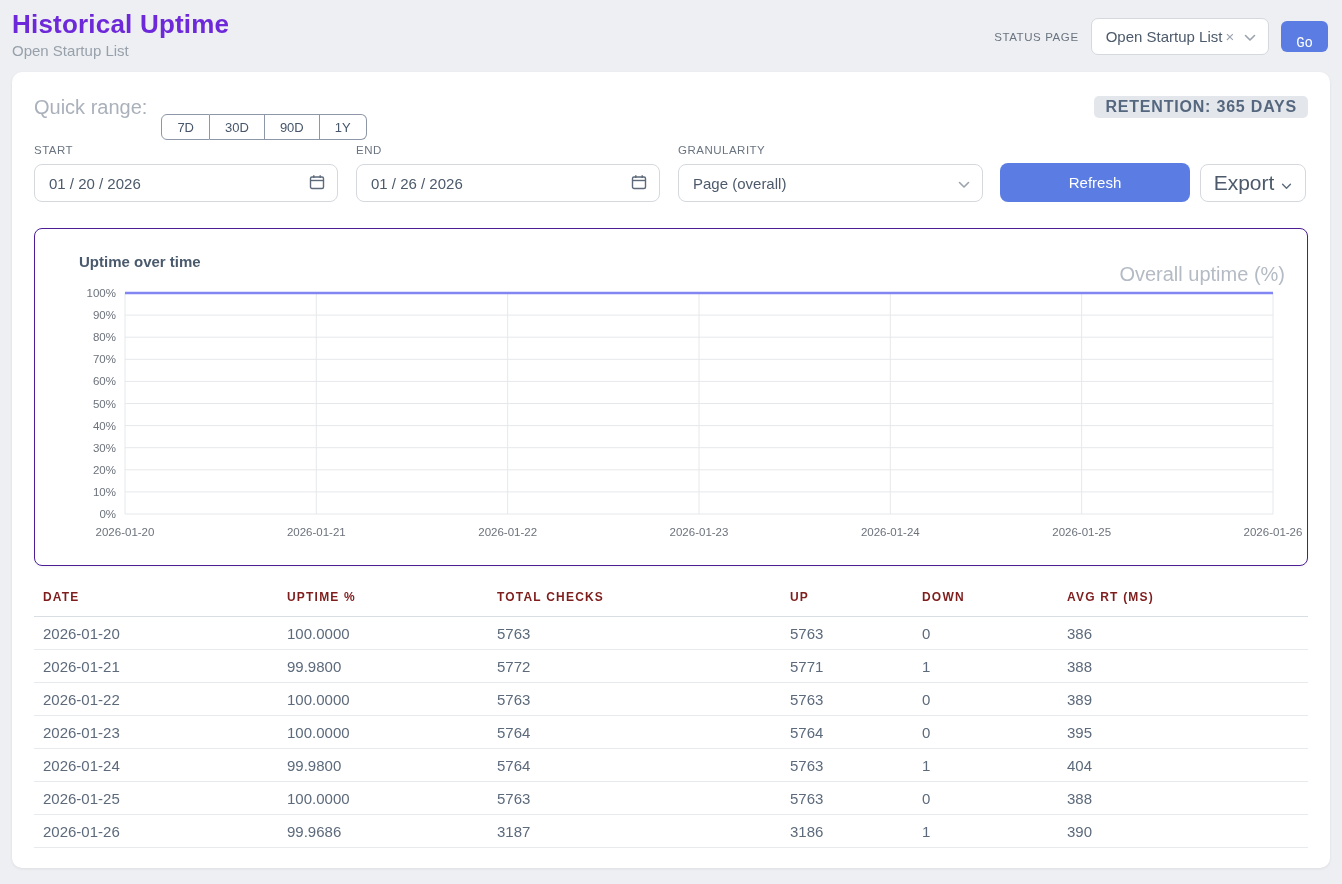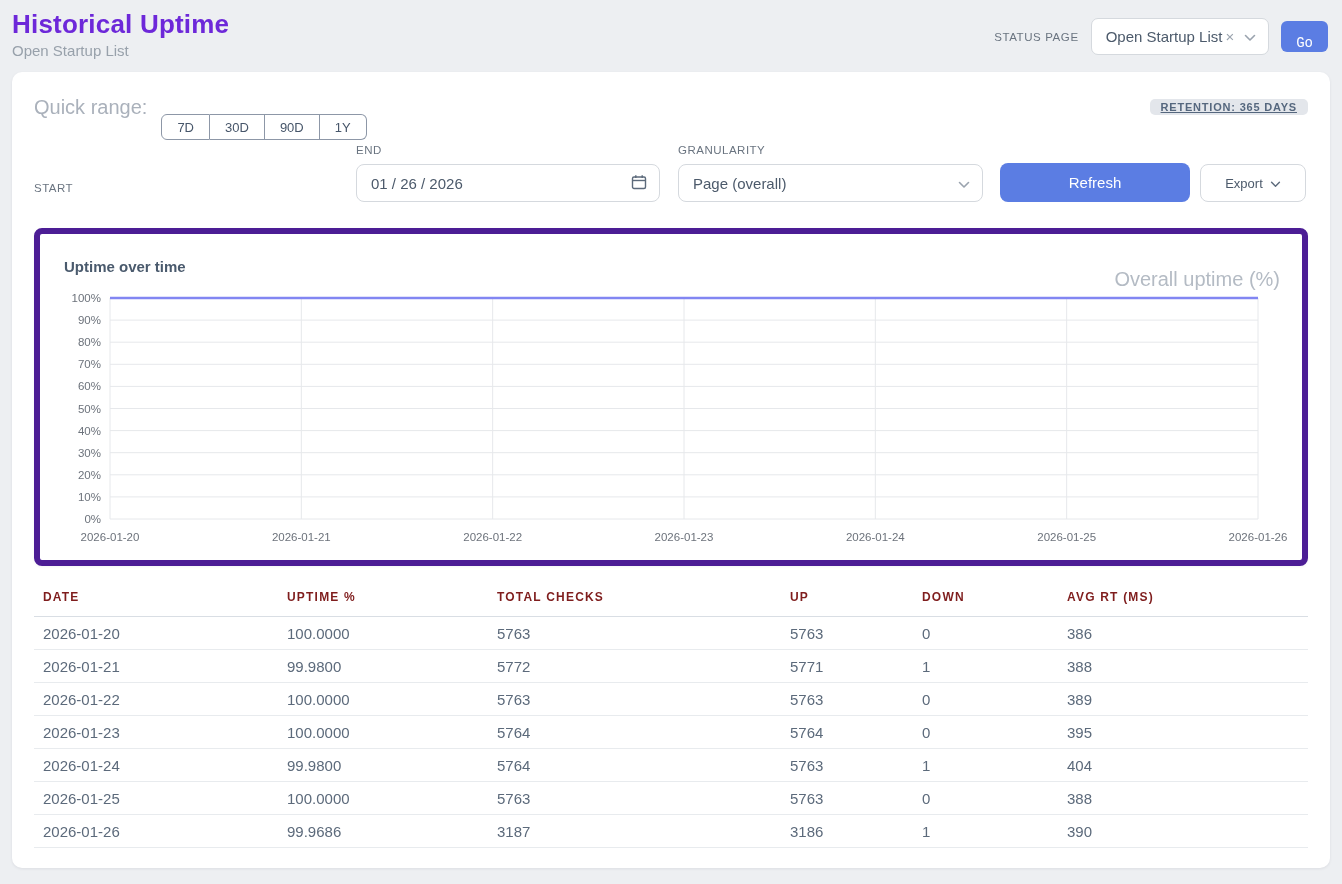--- a/index.html
+++ b/index.html
@@ -46,22 +46,22 @@
   .qr-label { font-size: 20px; color: #aab1bb; }
   .qr-group { display: flex; }
   .qr-btn {
     background: #fff; border: 1px solid #8d97a7; border-left-width: 0;
     height: 26px; padding: 0 15px; font-size: 13px; color: #47566a;
     cursor: pointer; font-family: inherit; margin-top: 40px;
   }
   .qr-btn:first-child { border-left-width: 1px; border-radius: 6px 0 0 6px; }
   .qr-btn:last-child { border-radius: 0 6px 6px 0; }
   .retention-badge {
-    background: #e3e6eb; color: #55677e; font-size: 11px; font-weight: bold;
-    letter-spacing: .8px; border-radius: 5px; padding: 2px 11px; text-decoration: underline;
+    background: #e3e6eb; color: #55677e; font-size: 16px; font-weight: bold;
+    letter-spacing: .8px; border-radius: 5px; padding: 2px 11px;
   }
 
   
   .filters-row2 { display: flex; align-items: flex-end; margin-bottom: 26px; }
   .field { display: flex; flex-direction: column; }
   .field-label { font-size: 11.5px; color: #6a7480; letter-spacing: .5px; margin-bottom: 8px; }
   .control {
     display: flex; align-items: center; justify-content: space-between;
     height: 38px; border: 1px solid #d5d9de; border-radius: 8px;
     padding: 0 12px 0 14px; background: #fff; font-size: 15px; color: #4c5a6b;
@@ -70,29 +70,29 @@
   .w-start { width: 304px; margin-right: 18px; }
   .w-end   { width: 304px; margin-right: 18px; }
   .w-gran  { width: 305px; margin-right: 17px; }
   .refresh-btn {
     width: 190px; height: 39px; background: #5b7de3; color: #fff;
     border: none; border-radius: 8px; font-size: 15px; cursor: pointer;
     margin-right: 10px; font-family: inherit;
   }
   .export-btn {
     width: 106px; height: 38px; background: #fff; color: #4c5a6b;
-    border: 1px solid #d5d9de; border-radius: 8px; font-size: 13px; cursor: pointer;
+    border: 1px solid #d5d9de; border-radius: 8px; font-size: 21px; cursor: pointer;
     display: flex; align-items: center; justify-content: center; gap: 7px;
     font-family: inherit;
   }
 
   
   .chart-card {
-    border: 6px solid #4c1d95; border-radius: 8px; height: 338px;
-    box-shadow: 0 1px 3px rgba(20,30,50,.05); background: #fff;
+    border: 1px solid #4c1d95; border-radius: 8px; height: 338px;
+    box-shadow: 0 1px 3px rgba(20,30,50,.05); background: #fff; padding-left: 20px;
   }
   .chart-head {
     display: flex; justify-content: space-between; align-items: center;
     height: 50px; padding: 14px 22px 0 24px;
   }
   .chart-title { font-size: 15px; font-weight: bold; color: #4a5a6d; }
   .chart-legend { font-size: 20px; color: #b4bbc4; margin-top: 27px; }
   #chart-svg { display: block; }
 
   
@@ -140,20 +140,31 @@
           <button class="qr-btn">90D</button>
           <button class="qr-btn">1Y</button>
         </div>
     </div>
     <span class="retention-badge">RETENTION: 365 DAYS</span>
   </div>
 
   <div class="filters-row2">
     <div class="field w-start">
       <span class="field-label">START</span>
+      <div class="control">
+        <span>01 / 20 / 2026</span>
+        <span>
+          <svg width="16" height="16" viewBox="0 0 16 16">
+              <rect x="1.5" y="3" width="13" height="11.5" rx="1.5" fill="none" stroke="#5c6a7b" stroke-width="1.4"></rect>
+              <line x1="1.5" y1="6.5" x2="14.5" y2="6.5" stroke="#5c6a7b" stroke-width="1.4"></line>
+              <line x1="4.8" y1="1.2" x2="4.8" y2="4" stroke="#5c6a7b" stroke-width="1.4"></line>
+              <line x1="11.2" y1="1.2" x2="11.2" y2="4" stroke="#5c6a7b" stroke-width="1.4"></line>
+            </svg>
+        </span>
+      </div>
     </div>
     <div class="field w-end">
       <span class="field-label">END</span>
       <div class="control">
         <span>01 / 26 / 2026</span>
         <span>
           <svg width="16" height="16" viewBox="0 0 16 16">
               <rect x="1.5" y="3" width="13" height="11.5" rx="1.5" fill="none" stroke="#5c6a7b" stroke-width="1.4"></rect>
               <line x1="1.5" y1="6.5" x2="14.5" y2="6.5" stroke="#5c6a7b" stroke-width="1.4"></line>
               <line x1="4.8" y1="1.2" x2="4.8" y2="4" stroke="#5c6a7b" stroke-width="1.4"></line>

